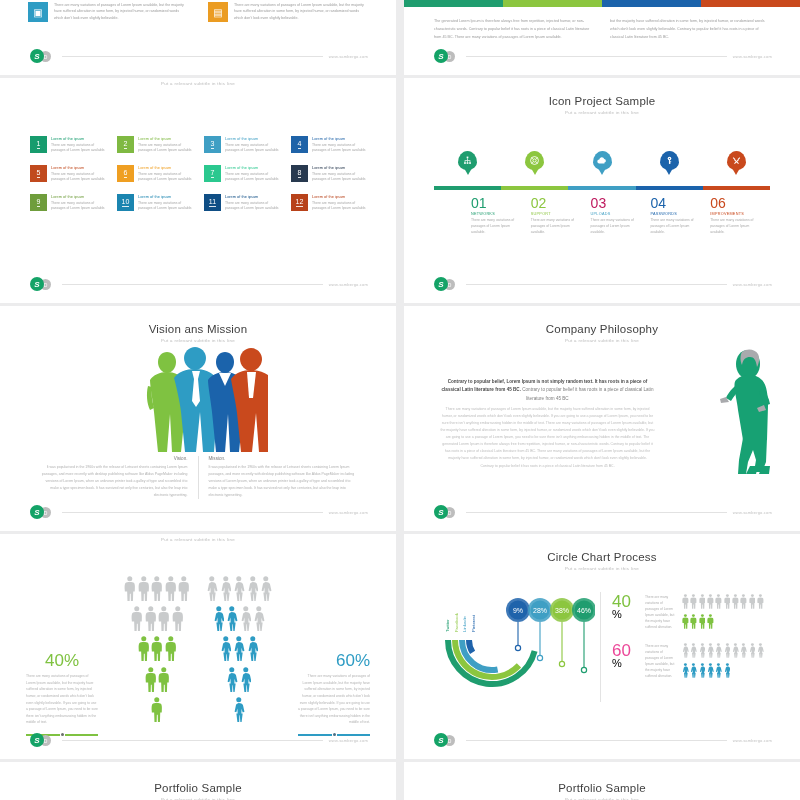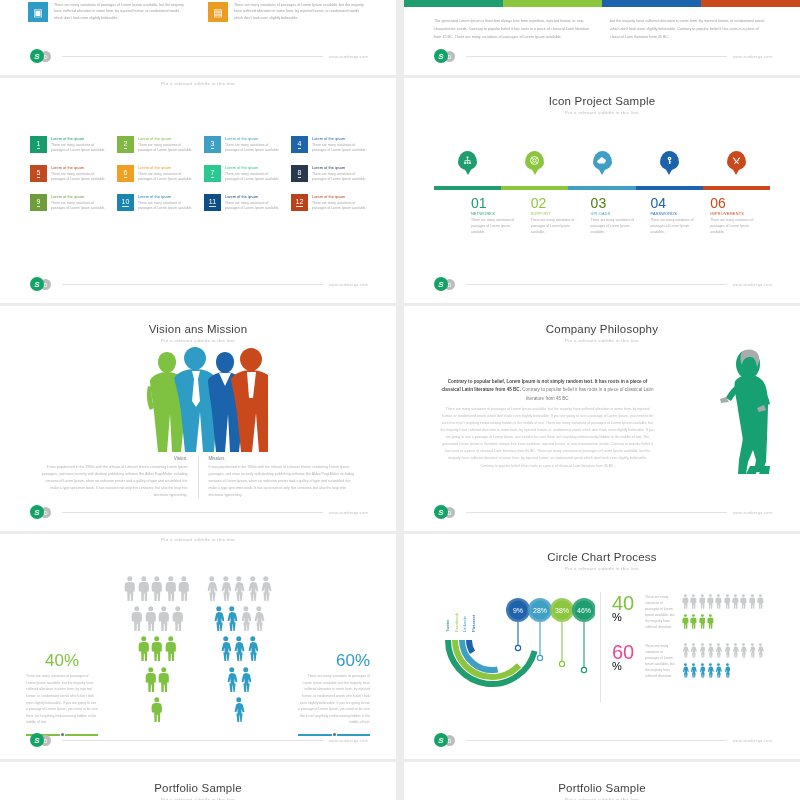--- a/index.html
+++ b/index.html
@@ -160,21 +160,21 @@
   .dg-grid { position: absolute; left: 0; right: 0; top: 42px; display: flex; justify-content: center; gap: 16px; }
   .dg-pyr { display: flex; flex-direction: column; align-items: center; gap: 1px; }
   .dg-row { display: flex; gap: 2px; }
 
   
   .cc-left { position: absolute; left: 16px; top: 58px; width: 175px; height: 115px; }
   .cc-divider { position: absolute; left: 196px; top: 58px; width: .7px; height: 110px; background: #e3e3e3; }
   .cc-right { position: absolute; left: 208px; top: 60px; right: 14px; }
   .cc-block { display: flex; gap: 5px; margin-bottom: 9px; }
   .cc-num { width: 28px; flex: none; }
-  .cc-num .n { font-size: 20px; line-height: .95; }
+  .cc-num .n { font-size: 17px; line-height: .95; }
   .cc-num .pc { font-size: 11px; line-height: .9; }
   .cc-desc { width: 32px; flex: none; font-size: 3.3px; color: #b0b0b0; line-height: 1.85; }
   .cc-figs { flex: 1; }
   .cc-figrow { display: flex; gap: 1.5px; margin-bottom: 1px; }
 
   
   .pf { padding-top: 14px; }
 </style>
 </head>
 <body>
@@ -414,21 +414,21 @@
           <div class="ip-num" style="color:#1f9d6f">01</div>
           <div class="ip-lbl" style="color:#1f9d6f">NETWORKS</div>
           <div class="ip-p">There are many variations of passages of Lorem Ipsum available.</div>
         </div>
         <div class="ip-cell">
           <div class="ip-num" style="color:#8cc63f">02</div>
           <div class="ip-lbl" style="color:#8cc63f">SUPPORT</div>
           <div class="ip-p">There are many variations of passages of Lorem Ipsum available.</div>
         </div>
         <div class="ip-cell">
-          <div class="ip-num" style="color:#4d7c0f">03</div>
+          <div class="ip-num" style="color:#be185d">03</div>
           <div class="ip-lbl" style="color:#3f9fc4">UPLOADS</div>
           <div class="ip-p">There are many variations of passages of Lorem Ipsum available.</div>
         </div>
         <div class="ip-cell">
           <div class="ip-num" style="color:#1b63ab">04</div>
           <div class="ip-lbl" style="color:#1b63ab">PASSWORDS</div>
           <div class="ip-p">There are many variations of passages of Lorem Ipsum available.</div>
         </div>
         <div class="ip-cell">
           <div class="ip-num" style="color:#c9491d">06</div>

